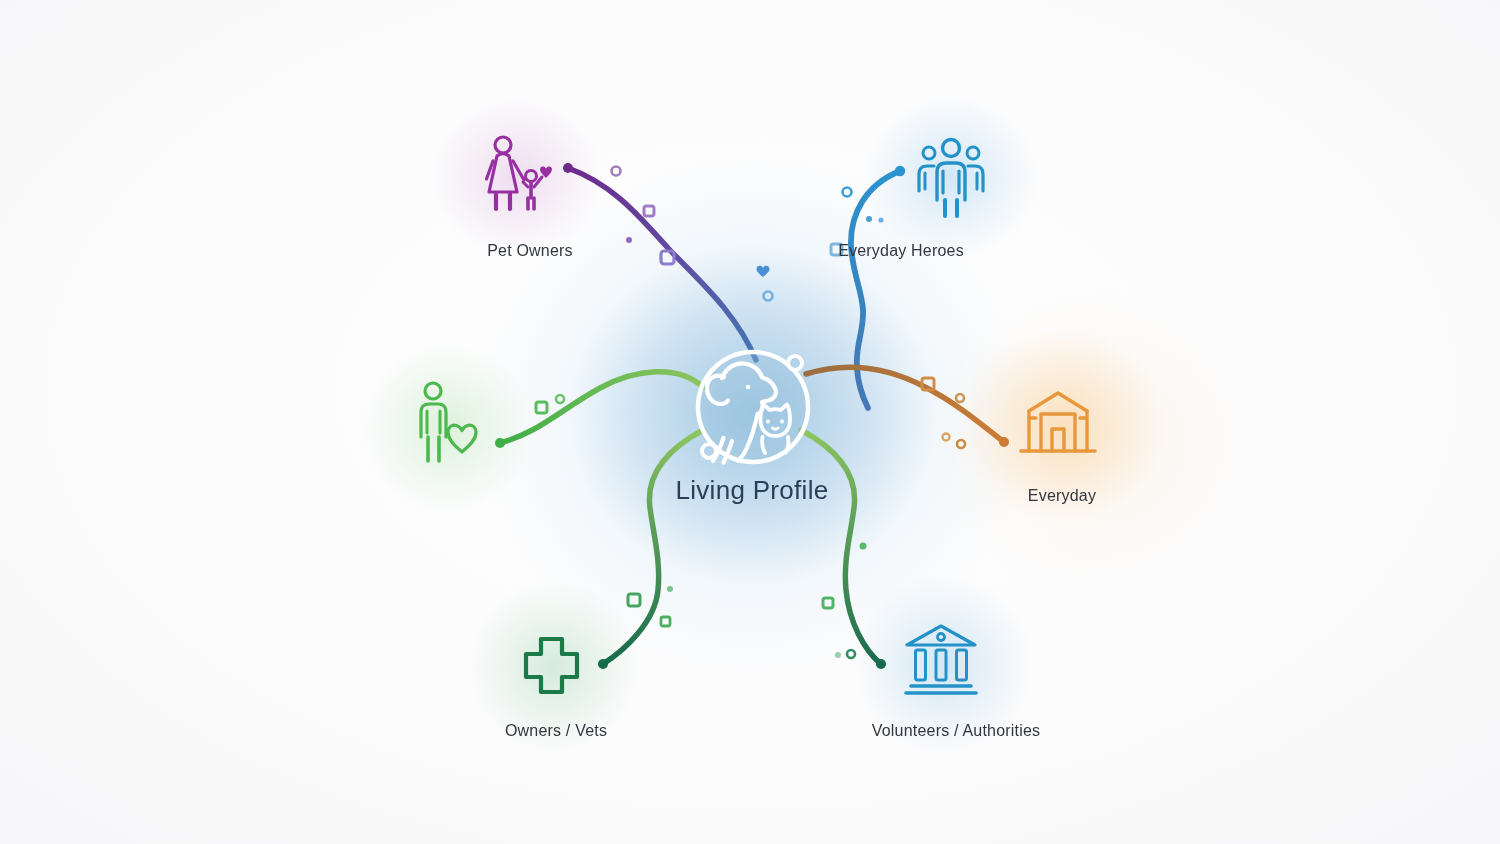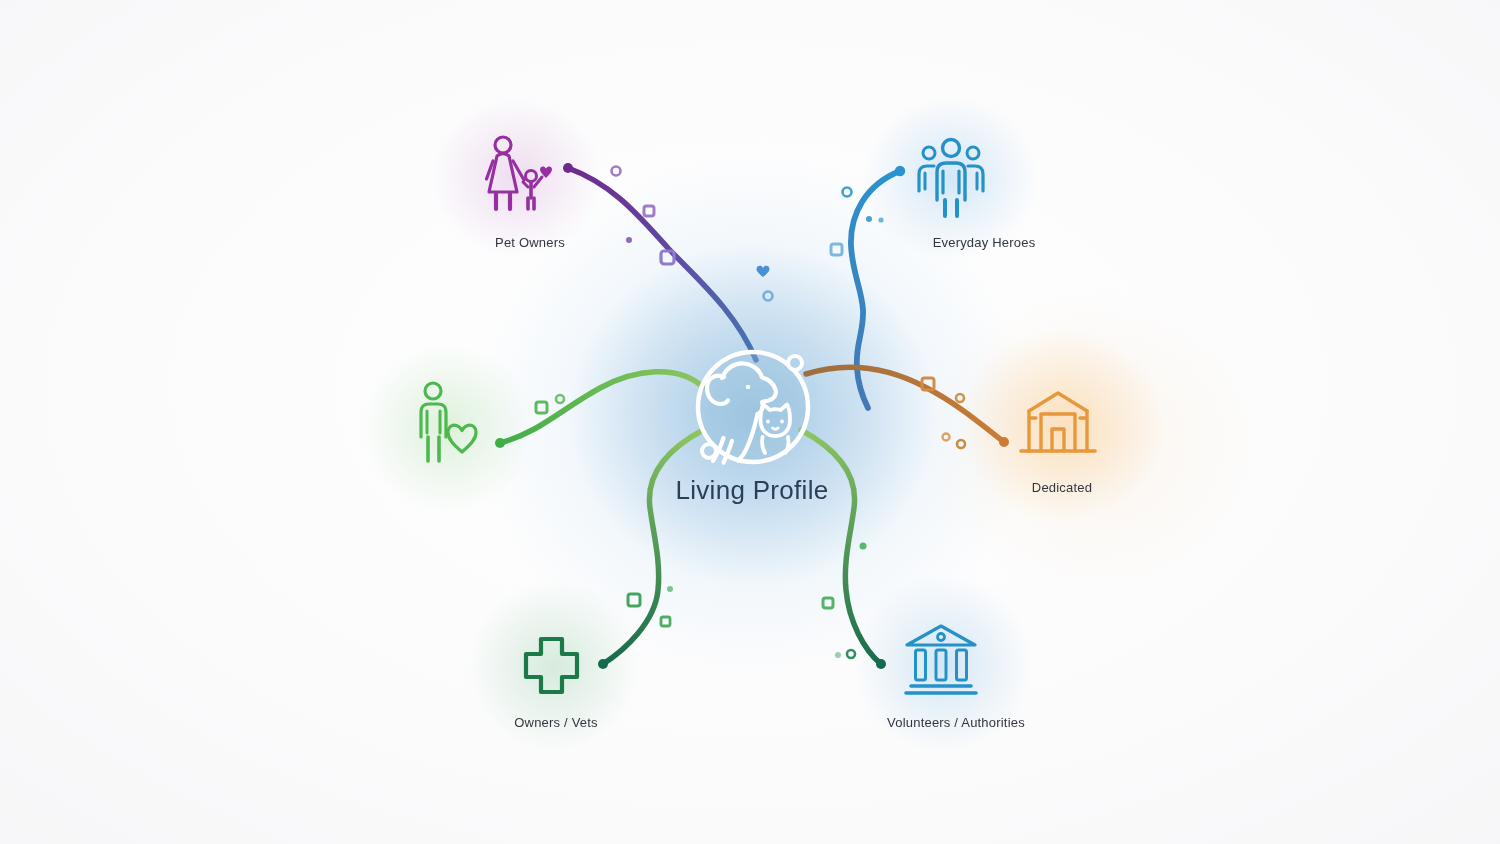--- a/index.html
+++ b/index.html
@@ -21,22 +21,22 @@
     background: radial-gradient(closest-side, rgba(250,224,190,.28), rgba(255,255,255,0) 80%); }
   .glow-volunteers{ left:333px; top:313px; width:230px; height:230px;
     background: radial-gradient(closest-side, rgba(177,224,172,.42), rgba(255,255,255,0) 75%); }
   .glow-clinics  { left:439px; top:551px; width:230px; height:230px;
     background: radial-gradient(closest-side, rgba(173,216,186,.48), rgba(255,255,255,0) 75%); }
   .glow-governments{ left:823px; top:544px; width:240px; height:240px;
     background: radial-gradient(closest-side, rgba(167,207,235,.48), rgba(255,255,255,0) 75%); }
   svg.layer { position:absolute; left:0; top:0; }
   .label {
     position:absolute; transform:translate(-50%,-50%);
-    color:var(--c-label-text,#32363e); font-size:13px; line-height:1.12;
-    text-align:center; white-space:nowrap; letter-spacing:.2px;
+    color:var(--c-label-text,#32363e); font-size:16px; line-height:1.12;
+    text-align:center; white-space:nowrap; letter-spacing:.2px;margin-top:8px;
   }
   .label-wrap { white-space:normal; width:126px; }
   .label-center {
     position:absolute; transform:translate(-50%,-50%);
     color:var(--c-center-text,#2a3f58); font-size:26px; letter-spacing:.3px;
     text-align:center; white-space:nowrap;
   }
 </style>
 </head>
 <body>
@@ -214,19 +214,19 @@
       <circle cx="941" cy="637" r="3.5" stroke-width="2.8"></circle>
       <rect x="915.5" y="650" width="10" height="30" rx="2" stroke-width="3"></rect>
       <rect x="936" y="650" width="10" height="30" rx="2" stroke-width="3"></rect>
       <rect x="956.5" y="650" width="10" height="30" rx="2" stroke-width="3"></rect>
       <path d="M911 686 H971" stroke-width="3.6"></path>
       <path d="M906 693 H976" stroke-width="3.6"></path>
     </g>
   </svg>
 
   <div class="label" style="left:530px; top:243px;">Pet Owners</div>
-  <div class="label" style="left:984px; top:243px;">Everyday Heroes</div>
-  <div class="label" style="left:1062px; top:488px;">Dedicated</div>
+  <div class="label" style="left:901px; top:243px;">Everyday Heroes</div>
+  <div class="label" style="left:1062px; top:488px;">Everyday</div>
   <div class="label" style="left:556px; top:723px;">Owners / Vets</div>
   <div class="label" style="left:956px; top:723px;">Volunteers / Authorities</div>
   <div class="label-center" style="left:752px; top:490px;">Living Profile</div>
 
 </div>
 
 </body></html>

